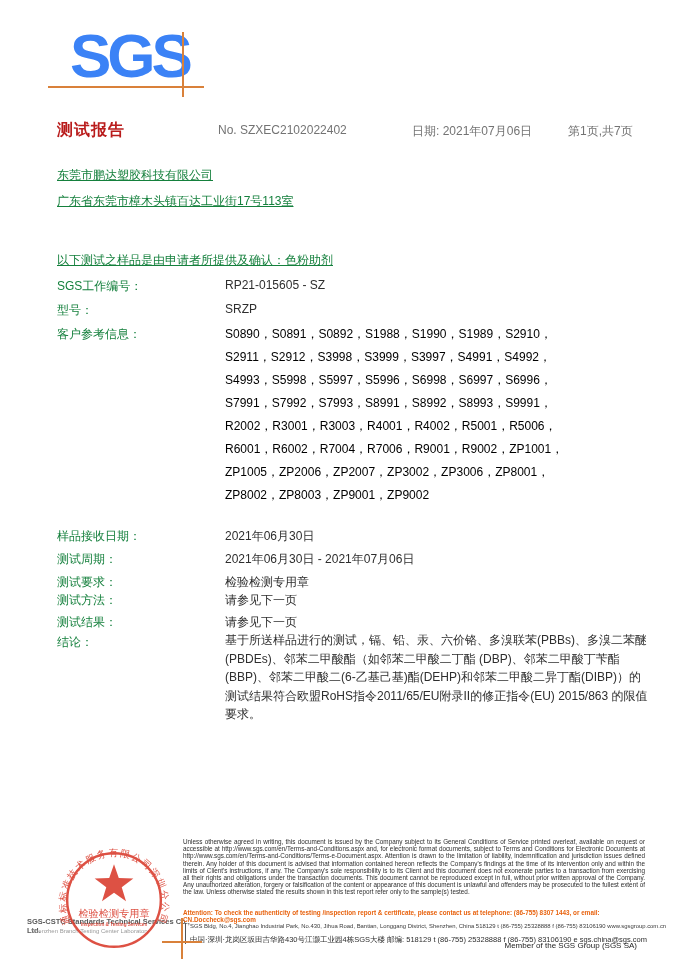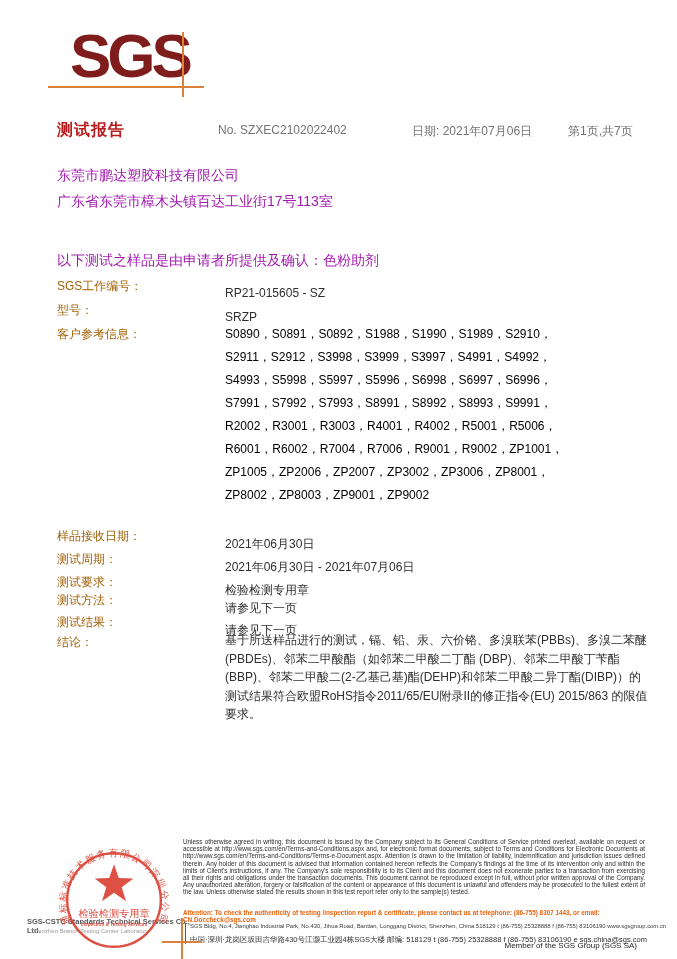--- a/index.html
+++ b/index.html
@@ -1,35 +1,35 @@
 <!DOCTYPE html>
 <html><head>
 <meta charset="utf-8">
 <style>
   * { margin:0; padding:0; box-sizing:border-box; }
   html,body { background:#ffffff; }
   body { font-family:"Liberation Sans","DejaVu Sans",sans-serif; }
   .page { position:relative; width:677px; height:959px; background:#ffffff; overflow:hidden; margin:0 auto; color:#2e2e2e; }
 
   
-  .logo { position:absolute; left:70px; top:26px; font-size:62px; font-weight:bold; color:#7f1d1d; letter-spacing:-4px; line-height:60px; }
+  .logo { position:absolute; left:70px; top:26px; font-size:62px; font-weight:bold; color:#3b82f6; letter-spacing:-4px; line-height:60px; }
   .logo-hline { position:absolute; left:48px; top:86px; width:156px; height:2px; background:#d9813a; }
   .logo-vline { position:absolute; left:182px; top:32px; width:2px; height:65px; background:#d9813a; }
 
   
   .title { position:absolute; left:57px; top:120px; font-size:16px; font-weight:bold; color:#b91c1c; letter-spacing:1px; }
   .hdr { position:absolute; top:123px; font-size:12px; color:#737373; }
   .report-no { left:218px; }
   .date { left:412px; }
   .page-no { left:568px; }
 
-  .text { position:absolute; left:57px; font-size:14px; color:#a21caf; }
+  .text { position:absolute; left:57px; font-size:12px; color:#15803d;text-decoration:underline; }
 
-  .lbl { position:absolute; left:57px; font-size:12px; color:#a16207; }
-  .val { position:absolute; left:225px; font-size:12px; color:#2e2e2e;margin-top:8px; }
+  .lbl { position:absolute; left:57px; font-size:12px; color:#15803d; }
+  .val { position:absolute; left:225px; font-size:12px; color:#2e2e2e; }
 
   .ref-lines { position:absolute; left:225px; top:323px; width:430px; }
   .ref-line { height:23px; line-height:23px; font-size:12px; color:#000000; white-space:nowrap; }
 
   .conclusion { position:absolute; left:225px; top:631px; width:424px; font-size:12px; line-height:18.6px; color:#2e2e2e; }
 
   
   .stamp-svg { position:absolute; left:52px; top:844px; width:124px; height:112px; opacity:0.88; }
   .company-en { position:absolute; left:27px; top:917px; width:172px; font-size:7.5px; font-weight:bold; color:#5a5a5a; }
   .branch-en { position:absolute; left:31px; top:928px; width:160px; font-size:6px; color:#9a9a9a; }
@@ -90,21 +90,21 @@
   <span class="lbl" style="top:574px">测试要求：</span>
   <span class="val" style="top:574px">检验检测专用章</span>
 
   <span class="lbl" style="top:592px">测试方法：</span>
   <span class="val" style="top:592px">请参见下一页</span>
 
   <span class="lbl" style="top:614px">测试结果：</span>
   <span class="val" style="top:614px">请参见下一页</span>
 
   <span class="lbl" style="top:634px">结论：</span>
-  <div class="conclusion">基于所送样品进行的测试，镉、铅、汞、六价铬、多溴联苯(PBBs)、多溴二苯醚(PBDEs)、邻苯二甲酸酯（如邻苯二甲酸二丁酯 (DBP)、邻苯二甲酸丁苄酯(BBP)、邻苯二甲酸二(2-乙基己基)酯(DEHP)和邻苯二甲酸二异丁酯(DIBP)）的测试结果符合欧盟RoHS指令2011/65/EU附录II的修正指令(EU) 2015/863 的限值要求。</div>
+  <div class="conclusion">基于所送样品进行的测试，镉、铅、汞、六价铬、多溴联苯(PBBs)、多溴二苯醚(PBDEs)、邻苯二甲酸酯（如邻苯二甲酸二丁酯 (DBP)、邻苯二甲酸丁苄酯(BBP)、邻苯二甲酸二(6-乙基己基)酯(DEHP)和邻苯二甲酸二异丁酯(DIBP)）的测试结果符合欧盟RoHS指令2011/65/EU附录II的修正指令(EU) 2015/863 的限值要求。</div>
 
   <div class="company-en">SGS-CSTC Standards Technical Services Co., Ltd.</div>
   <div class="branch-en">Shenzhen Branch Testing Center Laboratory</div>
 
   <svg class="stamp-svg" viewBox="0 0 120 110">
     <circle cx="60" cy="55" r="46" fill="none" stroke="#d93a2b" stroke-width="2.4"></circle>
     <path id="arcpath" d="M 18 80 A 47 47 0 1 1 102 80" fill="none"></path>
     <text font-size="9.5" fill="#d93a2b" letter-spacing="1.5">
       <textPath href="#arcpath" startOffset="50%" text-anchor="middle">通标标准技术服务有限公司深圳分公司</textPath>
     </text>

